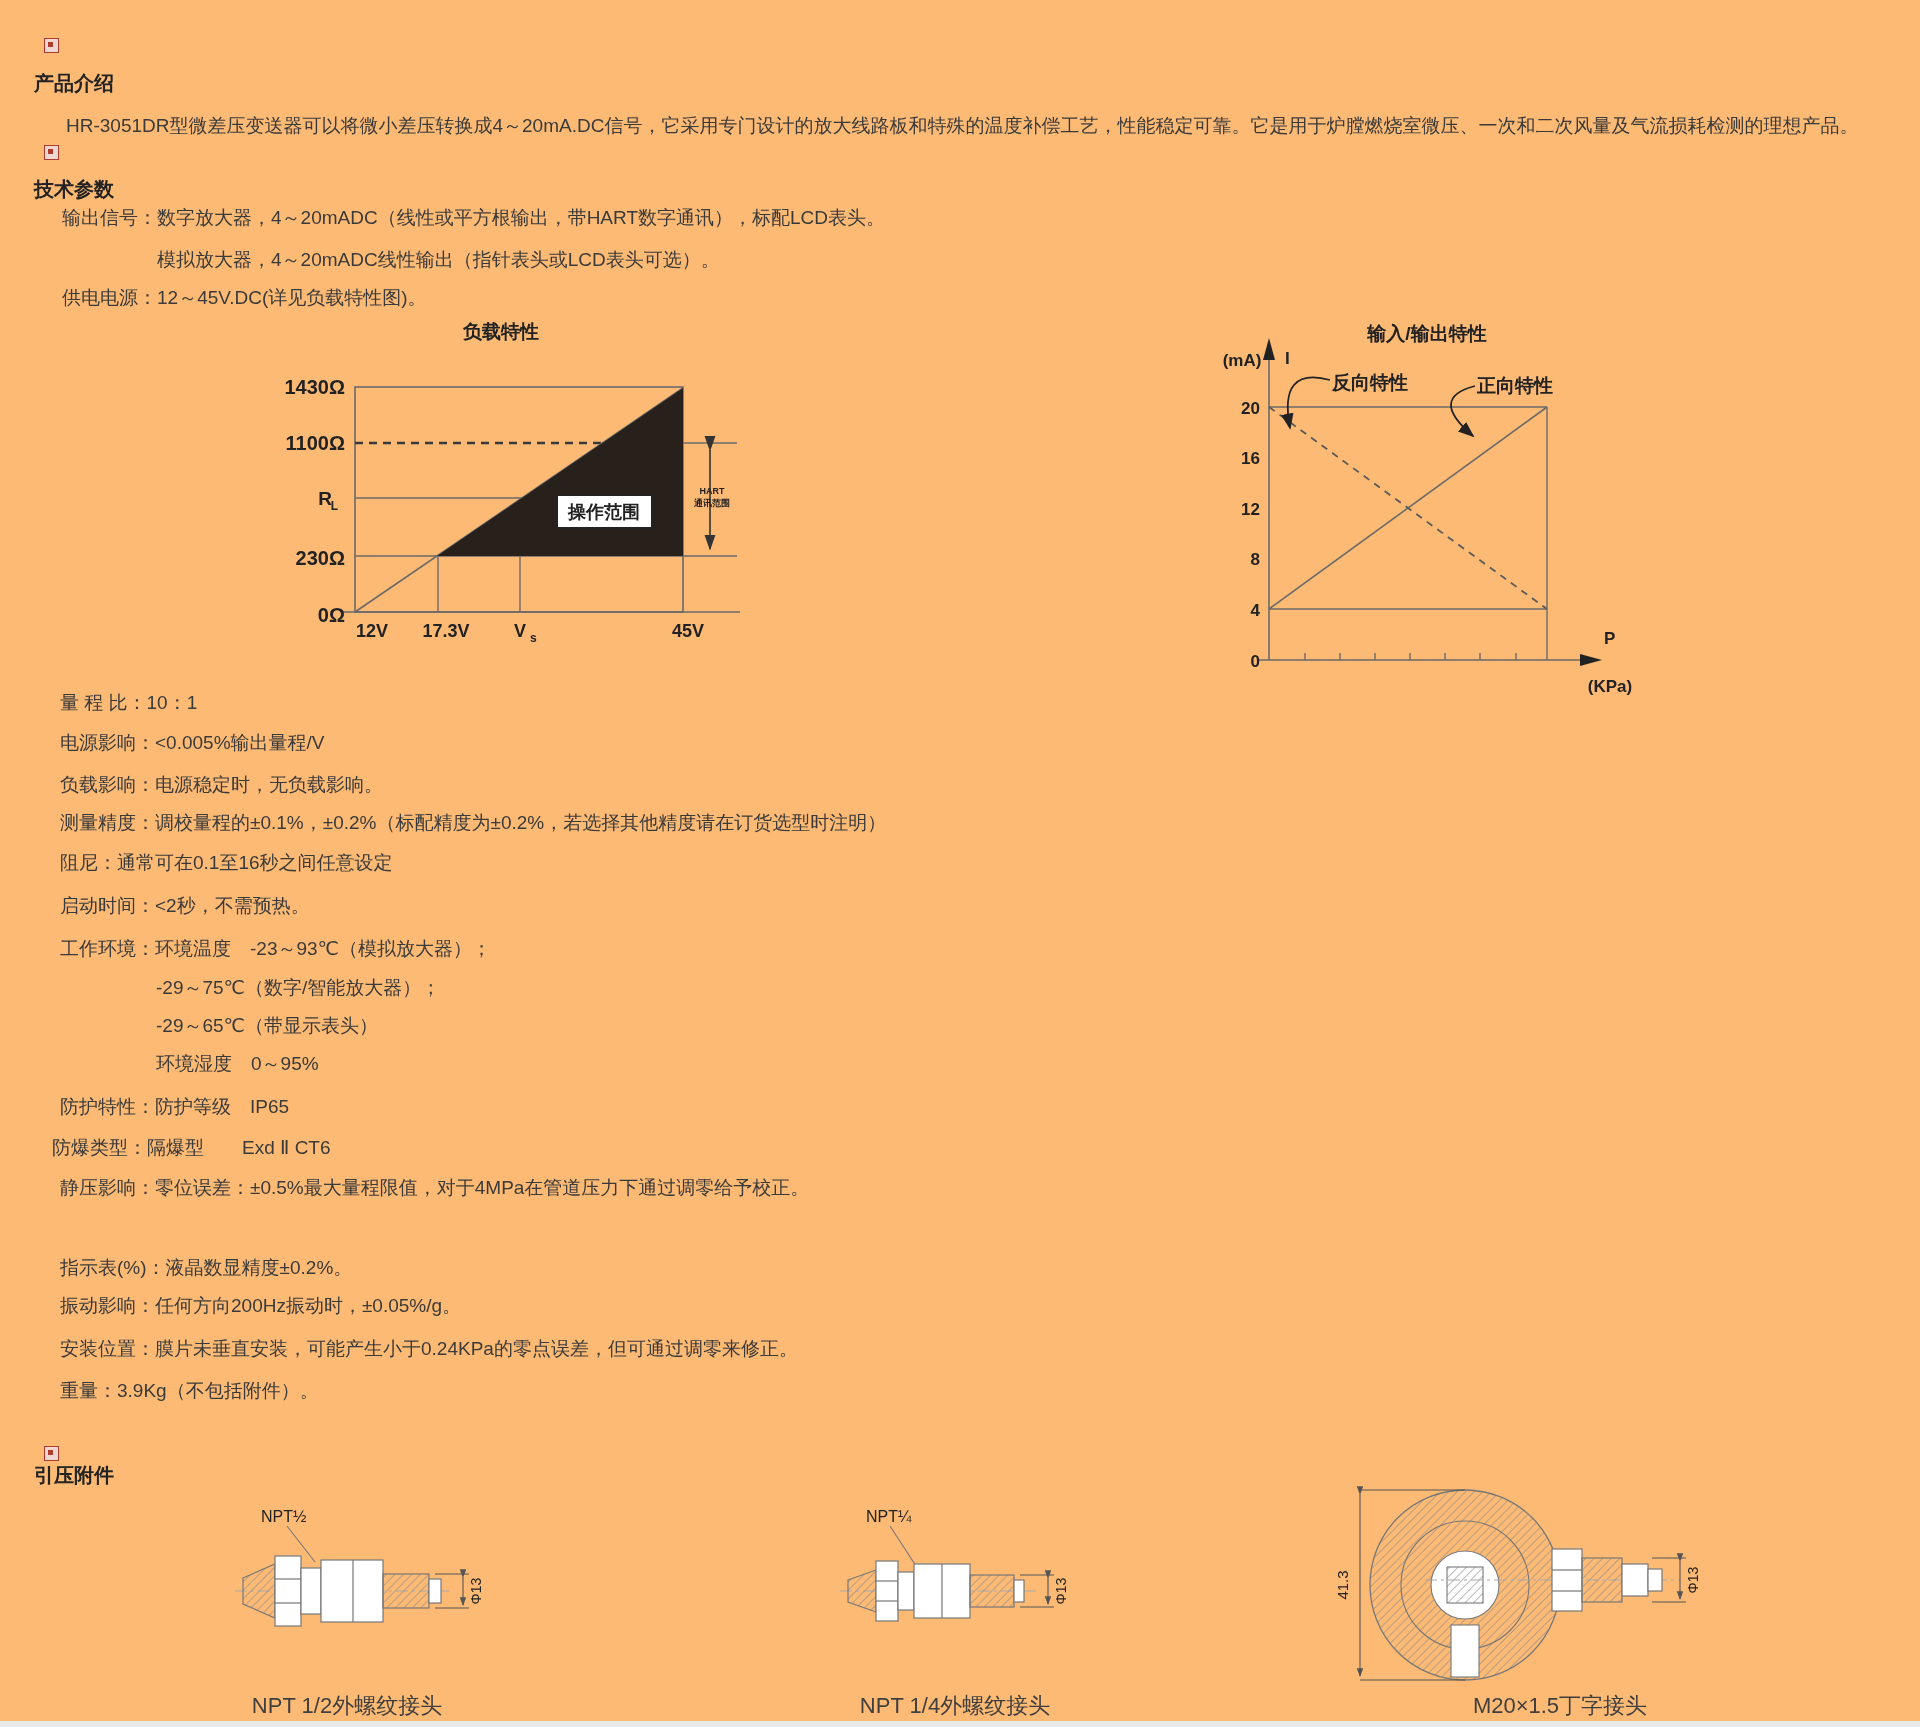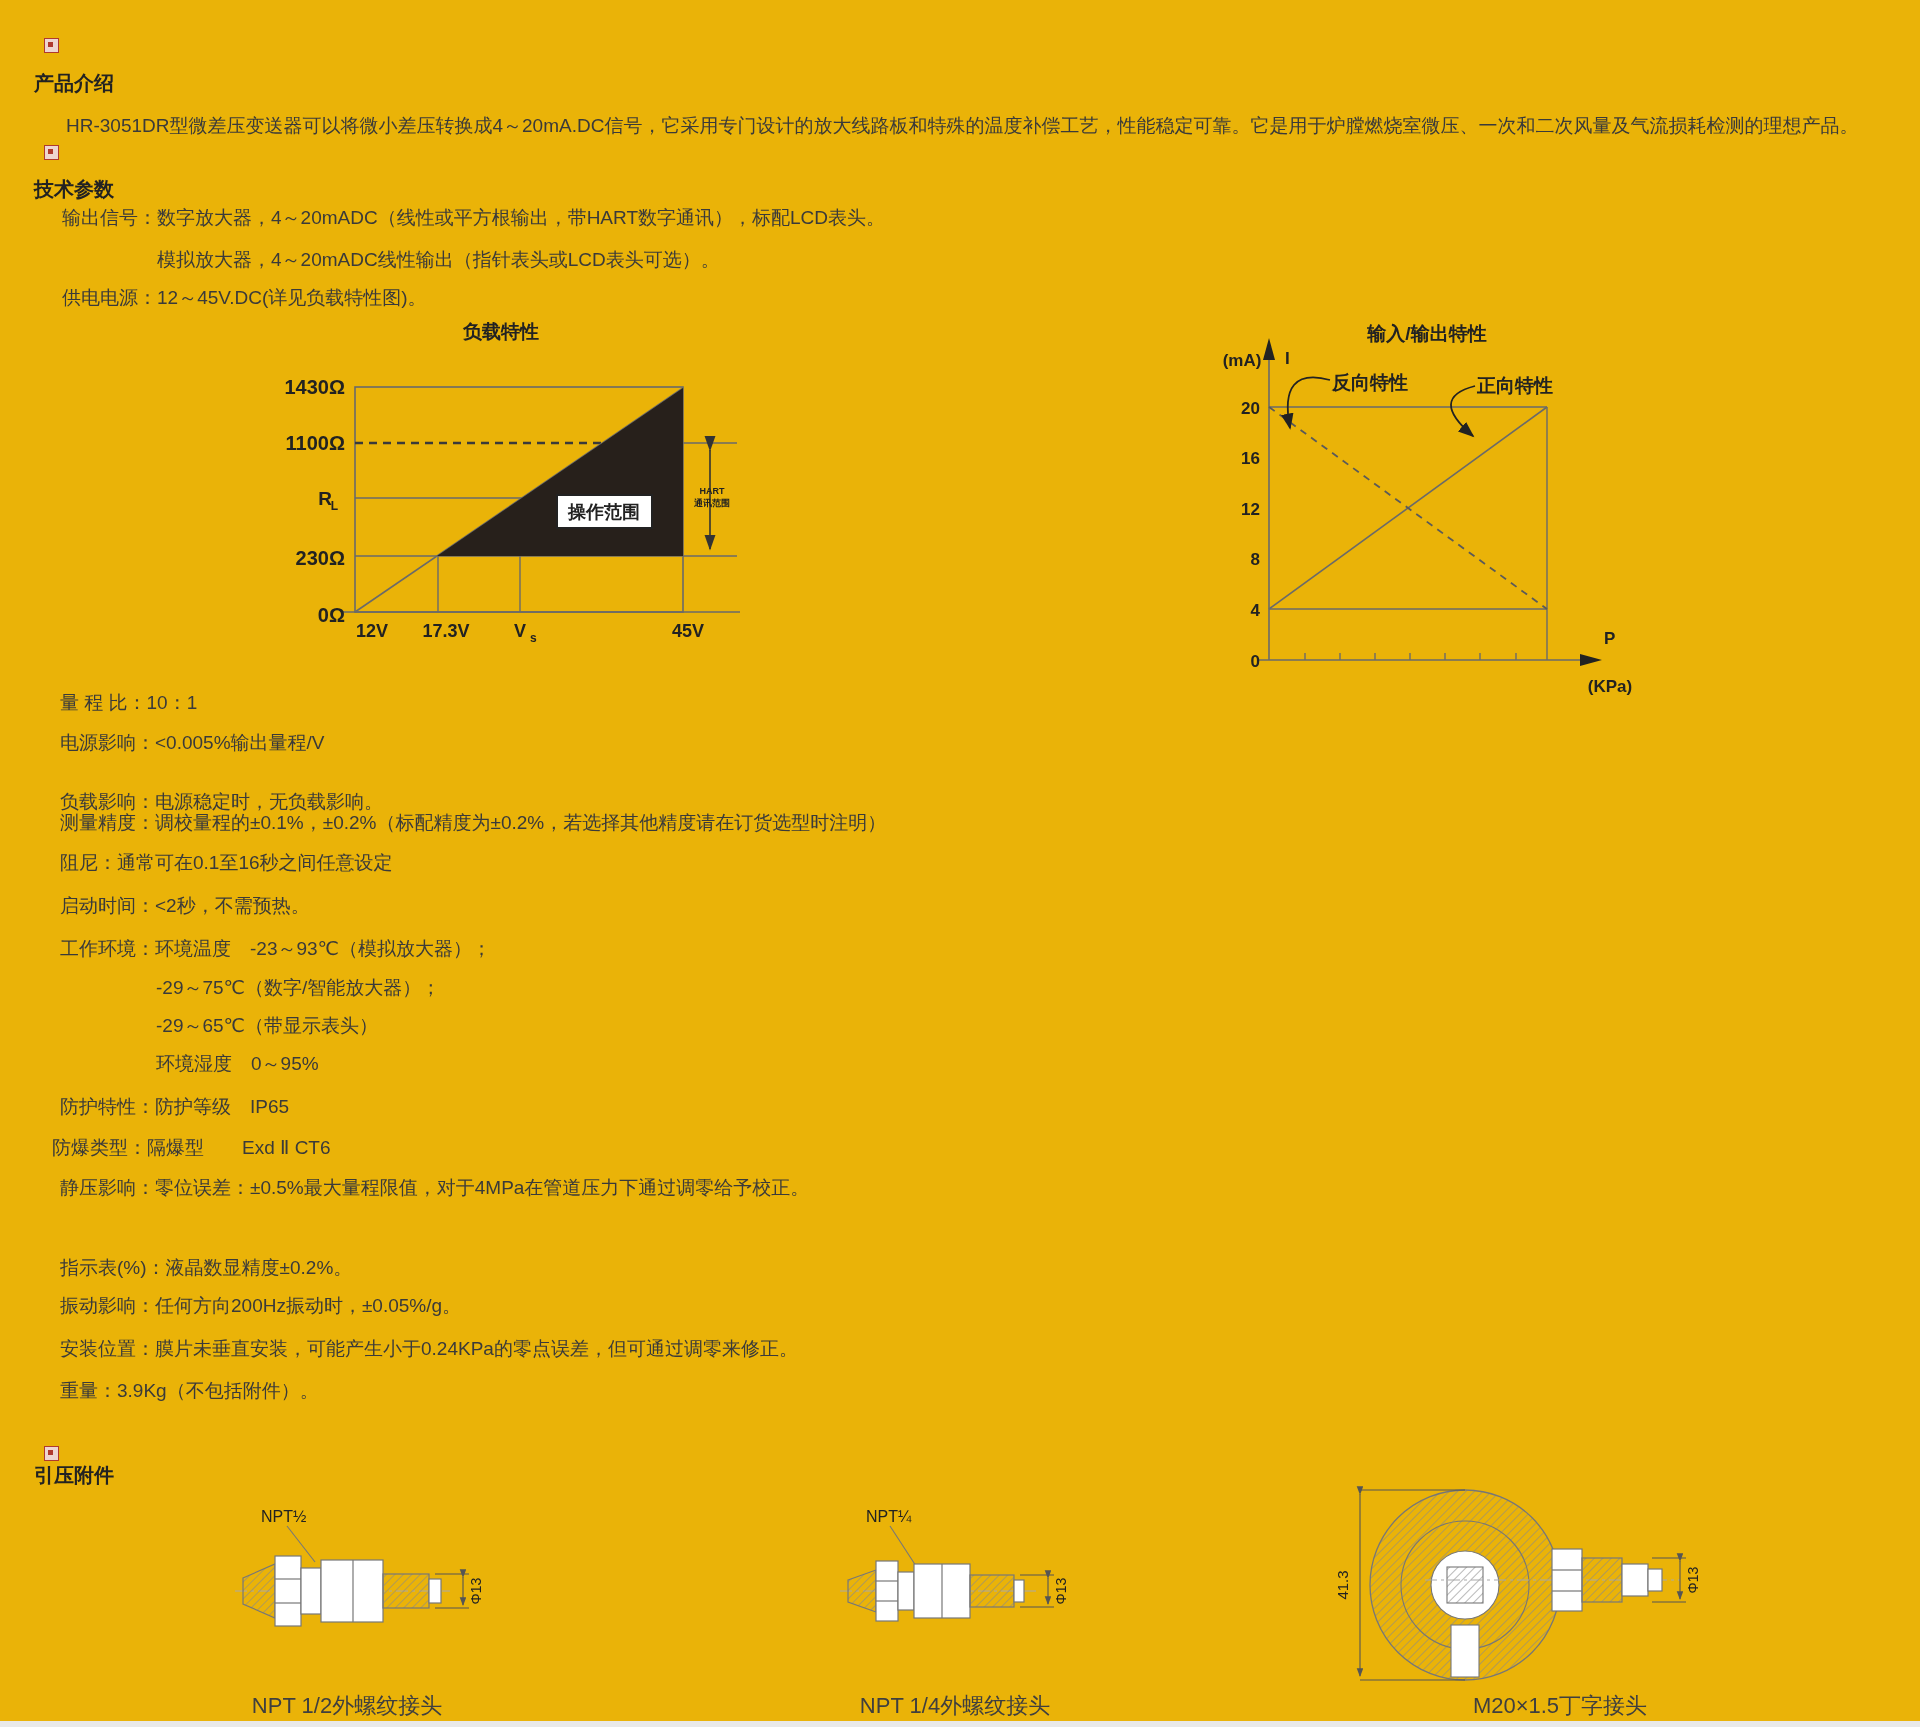--- a/index.html
+++ b/index.html
@@ -1,16 +1,16 @@
 <!DOCTYPE html>
 <html><head>
 <meta charset="utf-8">
 <style>
   html,body{margin:0;padding:0;background:#ffffff;}
-  #canvas{position:relative;width:1920px;height:1727px;background:#eab308;overflow:hidden;
+  #canvas{position:relative;width:1920px;height:1727px;background:#fdba74;overflow:hidden;
           font-family:"Liberation Sans","DejaVu Sans",sans-serif;color:#3a3a3a;}
   .hd{position:absolute;font-size:20px;font-weight:bold;color:#222;white-space:nowrap;}
   .ln{position:absolute;font-size:19px;color:#3a3a3a;white-space:nowrap;}
   .para{position:absolute;font-size:19px;color:#3a3a3a;white-space:nowrap;margin-top:15px;}
   .redicon{position:absolute;width:13px;height:13px;border:1px solid #b03a2e;background:#eed6d1;}
   .redicon span{display:block;width:5px;height:5px;margin:3px;background:#b03a2e;}
   .cap{position:absolute;width:300px;text-align:center;font-size:22px;color:#3f3f3f;white-space:nowrap;}
   svg{position:absolute;overflow:visible;}
   svg text{font-family:"Liberation Sans","DejaVu Sans",sans-serif;fill:#222;}
   .bstrip{position:absolute;left:0;bottom:0;width:1920px;height:6px;background:#e9e9e9;}
@@ -128,21 +128,21 @@
     <text x="430" y="392" font-size="17" font-weight="bold" text-anchor="middle">(KPa)</text>
 
     <text x="152" y="89" font-size="19" font-weight="bold">反向特性</text>
     <path d="M 150 80 Q 98 66 110 128" fill="none" stroke="#222" stroke-width="1.8" marker-end="url(#arrC)"></path>
     <text x="297" y="92" font-size="19" font-weight="bold">正向特性</text>
     <path d="M 295 86 Q 248 98 293 136" fill="none" stroke="#222" stroke-width="1.8" marker-end="url(#arrC)"></path>
   </svg>
 
   <div class="ln" style="left:60px;top:690px;">量 程 比：10：1</div>
   <div class="ln" style="left:60px;top:730px;">电源影响：&lt;0.005%输出量程/V</div>
-  <div class="ln" style="left:60px;top:789px;text-align:right;">负载影响：电源稳定时，无负载影响。</div>
+  <div class="ln" style="left:60px;top:772px;text-align:right;">负载影响：电源稳定时，无负载影响。</div>
   <div class="ln" style="left:60px;top:810px;">测量精度：调校量程的±0.1%，±0.2%（标配精度为±0.2%，若选择其他精度请在订货选型时注明）</div>
   <div class="ln" style="left:60px;top:850px;">阻尼：通常可在0.1至16秒之间任意设定</div>
   <div class="ln" style="left:60px;top:893px;">启动时间：&lt;2秒，不需预热。</div>
   <div class="ln" style="left:60px;top:936px;">工作环境：环境温度　-23～93℃（模拟放大器）；</div>
   <div class="ln" style="left:156px;top:975px;">-29～75℃（数字/智能放大器）；</div>
   <div class="ln" style="left:156px;top:1013px;">-29～65℃（带显示表头）</div>
   <div class="ln" style="left:156px;top:1051px;">环境湿度　0～95%</div>
   <div class="ln" style="left:60px;top:1094px;">防护特性：防护等级　IP65</div>
   <div class="ln" style="left:52px;top:1135px;">防爆类型：隔爆型　　Exd Ⅱ CT6</div>
   <div class="ln" style="left:60px;top:1175px;">静压影响：零位误差：±0.5%最大量程限值，对于4MPa在管道压力下通过调零给予校正。</div>

